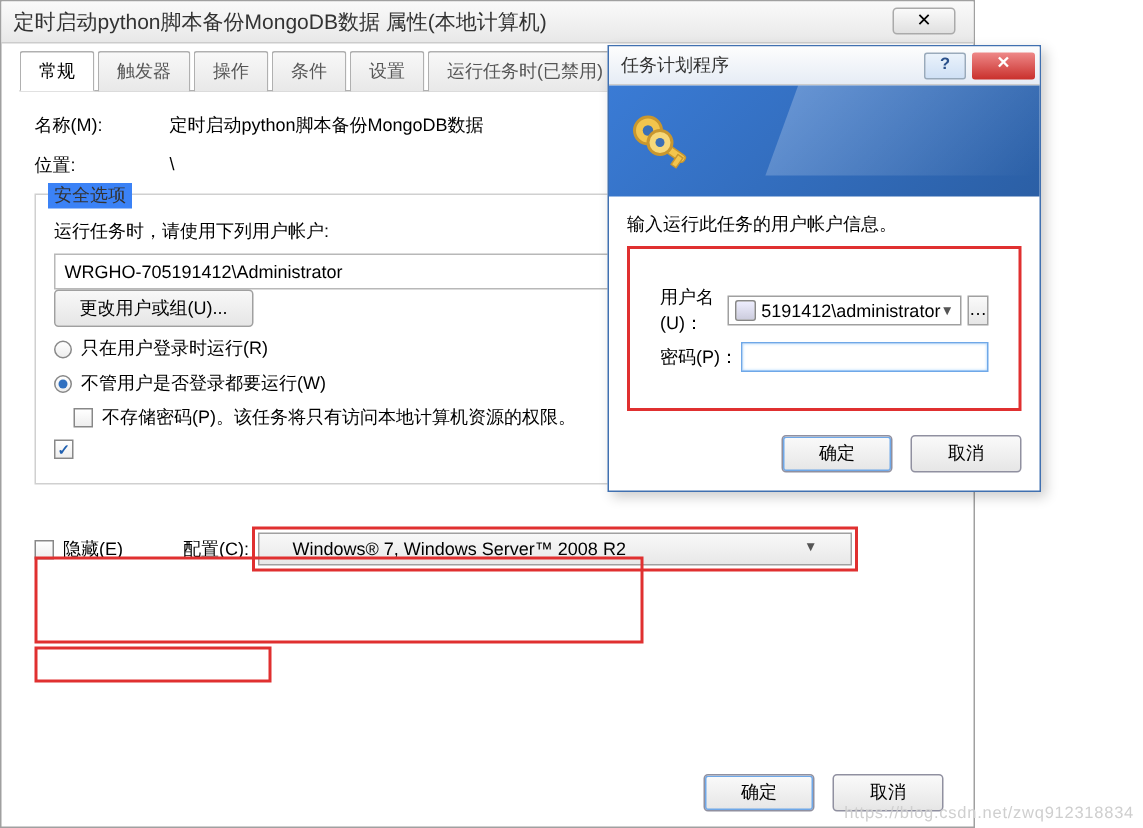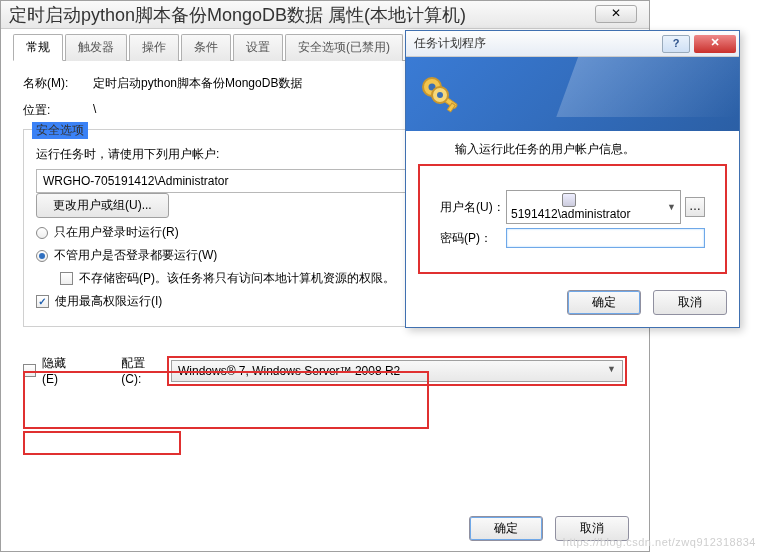--- a/index.html
+++ b/index.html
@@ -1,76 +1,76 @@
 <!DOCTYPE html>
 <html><head>
 <meta charset="utf-8">
 <style>
 * { box-sizing: border-box; margin: 0; padding: 0; font-family: "Microsoft YaHei", SimSun, Arial, sans-serif; font-size: 12px; }
 body { background: #fff; width: 762px; height: 552px; position: relative; overflow: hidden; }
 
 
 .main-window { position: absolute; left: 0; top: 0; width: 650px; height: 552px; border: 1px solid #a0a0a0; background: #fff; }
 .main-titlebar { height: 28px; background: linear-gradient(to bottom, #fafafa, #e8e8e8); border-bottom: 1px solid #ccc; display: flex; align-items: center; padding: 0 8px; position: relative; }
-.main-title { color: #333; font-size: 18px; }
+.main-title { color: #333; font-size: 14px; }
 .main-close { position: absolute; right: 12px; top: 4px; width: 42px; height: 18px; border: 1px solid #aaa; border-radius: 3px; background: linear-gradient(to bottom,#fafafa,#e0e0e0); text-align: center; line-height: 14px; cursor: pointer; font-size: 12px; }
 
 .tabs-container { margin: 4px 12px 0 12px; border-bottom: 1px solid #b0b0b0; display: flex; }
 .tab { padding: 4px 12px; border: 1px solid #b0b0b0; border-bottom: none; margin-right: 2px; background: linear-gradient(to bottom,#f8f8f8,#e8e8e8); border-radius: 2px 2px 0 0; cursor: pointer; position: relative; top: 1px; color: #565656; }
 .tab.active { background: #fff; border-bottom: 1px solid #fff; color: #000; }
 
 .tab-content { padding: 14px 22px; }
 .form-row { display: flex; align-items: flex-start; margin-bottom: 10px; }
 .form-label { width: 70px; color: #000; }
-.form-value { flex: 1; }
+.form-value { flex: 1; margin-left: 20px; }
 .desc-box { border: 1px solid #b8b8b8; padding: 4px; min-height: 74px; background: #fff; flex: 1; color: #000; }
 
 .fieldset { border: 1px solid #d0d0d0; padding: 10px 12px; margin-top: 6px; position: relative; }
 .fieldset-label { position: absolute; top: -8px; left: 8px; background: #3b82f6; padding: 0 4px; color: #333; }
 
 .sec-line { margin: 6px 0; }
 .account-box { border: 1px solid #b8b8b8; padding: 4px 6px; background: #fff; display: inline-block; width: 480px; }
 .change-btn { display: inline-block; padding: 3px 16px; border: 1px solid #a0a0a0; background: linear-gradient(to bottom,#f8f8f8,#e6e6e6); border-radius: 3px; margin-left: 0; cursor: pointer; text-align: right; }
 
 .radio-row, .check-row { display: flex; align-items: center; margin: 6px 0; }
 .radio-dot { width: 12px; height: 12px; border: 1px solid #888; border-radius: 50%; margin-right: 6px; display: inline-flex; align-items: center; justify-content: center; background: linear-gradient(to bottom,#fff,#eee); }
 .radio-dot.selected::after { content: ""; width: 6px; height: 6px; border-radius: 50%; background: #3070c0; }
 .checkbox { width: 13px; height: 13px; border: 1px solid #888; margin-right: 6px; display: inline-flex; align-items: center; justify-content: center; background: linear-gradient(to bottom,#fff,#eee); }
 .checkbox.checked::after { content: "✓"; color: #2060b0; font-size: 10px; font-weight: bold; }
 
-.indent { margin-left: 24px; }
+.indent { margin-left: 13px; }
 .red-hl-box1 { position: absolute; left: 22px; top: 370px; width: 406px; height: 58px; border: 2px solid #e03030; pointer-events: none; }
 .red-hl-box2 { position: absolute; left: 22px; top: 430px; width: 158px; height: 24px; border: 2px solid #e03030; pointer-events: none; }
 
 .bottom-row { display: flex; align-items: center; margin-top: 14px; padding: 0 22px; }
 .config-wrap { display: inline-block; border: 2px solid #e03030; padding: 2px 2px; margin-left: 2px; }
-.config-select { display: inline-flex; align-items: flex-start; border: 1px solid #a0a0a0; background: linear-gradient(to bottom,#f8f8f8,#e8e8e8); padding: 3px 6px; width: 452px; justify-content: space-between; cursor: pointer; }
+.config-select { display: inline-flex; align-items: flex-start; border: 1px solid #a0a0a0; background: linear-gradient(to bottom,#f8f8f8,#e8e8e8); padding: 3px 22px; width: 396px; justify-content: space-between; cursor: pointer; }
 .config-select .arrow { font-size: 9px; color: #555; }
 
 .main-buttons { position: absolute; bottom: 10px; right: 20px; display: flex; gap: 12px; }
 .win-btn { padding: 3px 24px; border: 1px solid #9090a0; border-radius: 3px; background: linear-gradient(to bottom,#fafafa,#e6e6e6); cursor: pointer; }
 .win-btn.default { box-shadow: 0 0 0 1px #6fa8e8 inset; text-align: right; }
 
 
 .watermark { position: absolute; right: 6px; bottom: 4px; color: #cfcfcf; font-size: 11px; font-family: Arial; letter-spacing: 0.5px; pointer-events: none; }
 
 
-.cred-window { position: absolute; left: 405px; top: 30px; width: 335px; border: 1px solid #4070b0; background: #fff; box-shadow: 3px 3px 8px rgba(0,0,0,0.2); }
+.cred-window { position: absolute; left: 405px; top: 30px; width: 289px; border: 1px solid #4070b0; background: #fff; box-shadow: 3px 3px 8px rgba(0,0,0,0.2); }
 .cred-titlebar { height: 26px; background: linear-gradient(to bottom,#fdfdfd,#e6ecf5); border-bottom: 1px solid #ccc; display: flex; align-items: center; justify-content: space-between; padding: 0 3px 0 8px; }
 .cred-title { color: #333; }
 .cred-title-btns { display: flex; gap: 4px; }
 .cred-help { width: 28px; height: 18px; border: 1px solid #9ab; border-radius: 2px; background: linear-gradient(to bottom,#eaf2fb,#cfe0f5); text-align: center; line-height: 15px; color: #2a508a; cursor: pointer; font-size: 11px; font-weight: bold; }
 .cred-close { width: 42px; height: 18px; border-radius: 2px; background: linear-gradient(to bottom,#e88,#c9302c); text-align: center; line-height: 15px; color: #fff; cursor: pointer; font-size: 11px; font-weight: bold; }
 .cred-banner { height: 74px; background: linear-gradient(135deg,#3a7bd5,#2b5fa5); position: relative; overflow: hidden; }
 .cred-banner .ribbon { position: absolute; right: -10px; top: -10px; width: 180px; height: 70px; background: linear-gradient(120deg, rgba(255,255,255,0.25), rgba(255,255,255,0)); transform: skewX(-20deg); }
 .keys-icon { position: absolute; left: 12px; top: 16px; }
 .keys-icon svg { display: block; }
 
 .cred-body { padding: 10px 12px 12px 12px; }
-.cred-instr { margin-bottom: 6px; color: #000; margin-left: 37px; }
+.cred-instr { margin-bottom: 6px; color: #000; }
 .cred-fields { border: 2px solid #e03030; padding: 20px; }
 .cred-row { display: flex; align-items: center; margin: 4px 0; }
 .cred-label { width: 66px; }
 .cred-user-dd { flex: 1; border: 1px solid #a0a0a0; background: #fff; padding: 2px 4px; display: flex; align-items: center; justify-content: space-between; cursor: pointer; }
 .cred-user-dd .uicon { width: 14px; height: 14px; border: 1px solid #888; border-radius: 2px; background: linear-gradient(to bottom,#eef,#ccd); margin-right: 4px; display:inline-block; }
 .cred-user-dd .arrow { font-size: 9px; color: #555; }
 .cred-browse { width: 20px; height: 20px; border: 1px solid #a0a0a0; background: linear-gradient(to bottom,#fafafa,#e6e6e6); margin-left: 4px; text-align: center; line-height: 17px; cursor: pointer; }
 .cred-pass { flex: 1; border: 1px solid #6fa8e8; background: #fff; height: 20px; padding: 0 4px; box-shadow: 0 0 2px #9cf inset; }
 .cred-btns { display: flex; justify-content: flex-end; gap: 12px; margin-top: 16px; }
 </style>
@@ -82,21 +82,21 @@
     <span class="main-title">定时启动python脚本备份MongoDB数据 属性(本地计算机)</span>
     <span class="main-close">✕</span>
   </div>
 
   <div class="tabs-container">
     <div class="tab active">常规</div>
     <div class="tab">触发器</div>
     <div class="tab">操作</div>
     <div class="tab">条件</div>
     <div class="tab">设置</div>
-    <div class="tab">安全选项(已禁用)</div>
+    <div class="tab">运行任务时(已禁用)</div>
   </div>
 
   <div class="tab-content">
     <div class="form-row">
       <span class="form-label">名称(M):</span>
       <span class="form-value">定时启动python脚本备份MongoDB数据</span>
     </div>
     <div class="form-row">
       <span class="form-label">位置:</span>
       <span class="form-value">\</span>
@@ -116,21 +116,20 @@
       <div class="radio-row">
         <span class="radio-dot selected"></span>
         <span>不管用户是否登录都要运行(W)</span>
       </div>
       <div class="check-row indent">
         <span class="checkbox"></span>
         <span>不存储密码(P)。该任务将只有访问本地计算机资源的权限。</span>
       </div>
       <div class="check-row">
         <span class="checkbox checked"></span>
-        <span>使用最高权限运行(I)</span>
       </div>
     </div>
   </div>
 
   <div class="bottom-row">
     <span class="checkbox"></span>
     <span>隐藏(E)</span>
     <span style="width:40px"></span>
     <span>配置(C):</span>
     <span class="config-wrap">
@@ -170,21 +169,21 @@
         <circle cx="22" cy="22" r="3" fill="#3b6fb5"></circle>
       </svg>
     </span>
   </div>
   <div class="cred-body">
     <div class="cred-instr">输入运行此任务的用户帐户信息。</div>
     <div class="cred-fields">
       <div class="cred-row">
         <span class="cred-label">用户名(U)：</span>
         <span class="cred-user-dd">
-          <span style="display:flex;align-items:center;flex-direction:column;">
+          <span style="display:flex;">
             <span class="uicon"></span>
             <span>5191412\administrator</span>
           </span>
           <span class="arrow">▼</span>
         </span>
         <span class="cred-browse">…</span>
       </div>
       <div class="cred-row">
         <span class="cred-label">密码(P)：</span>
         <input type="password" class="cred-pass" style="">

